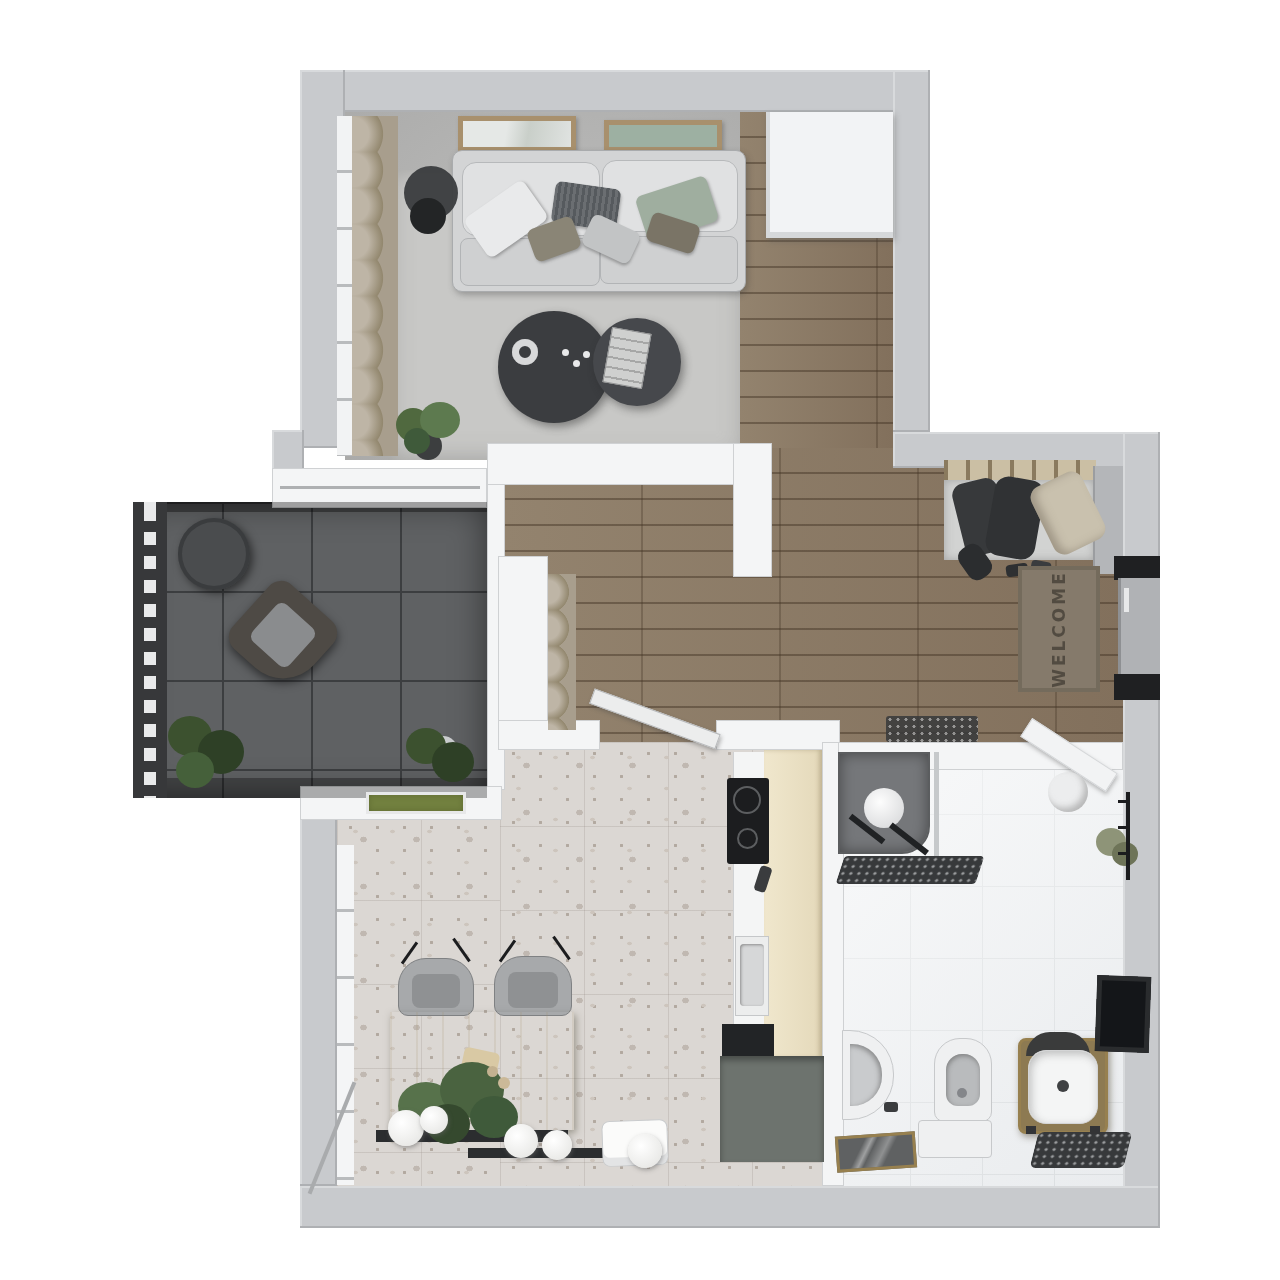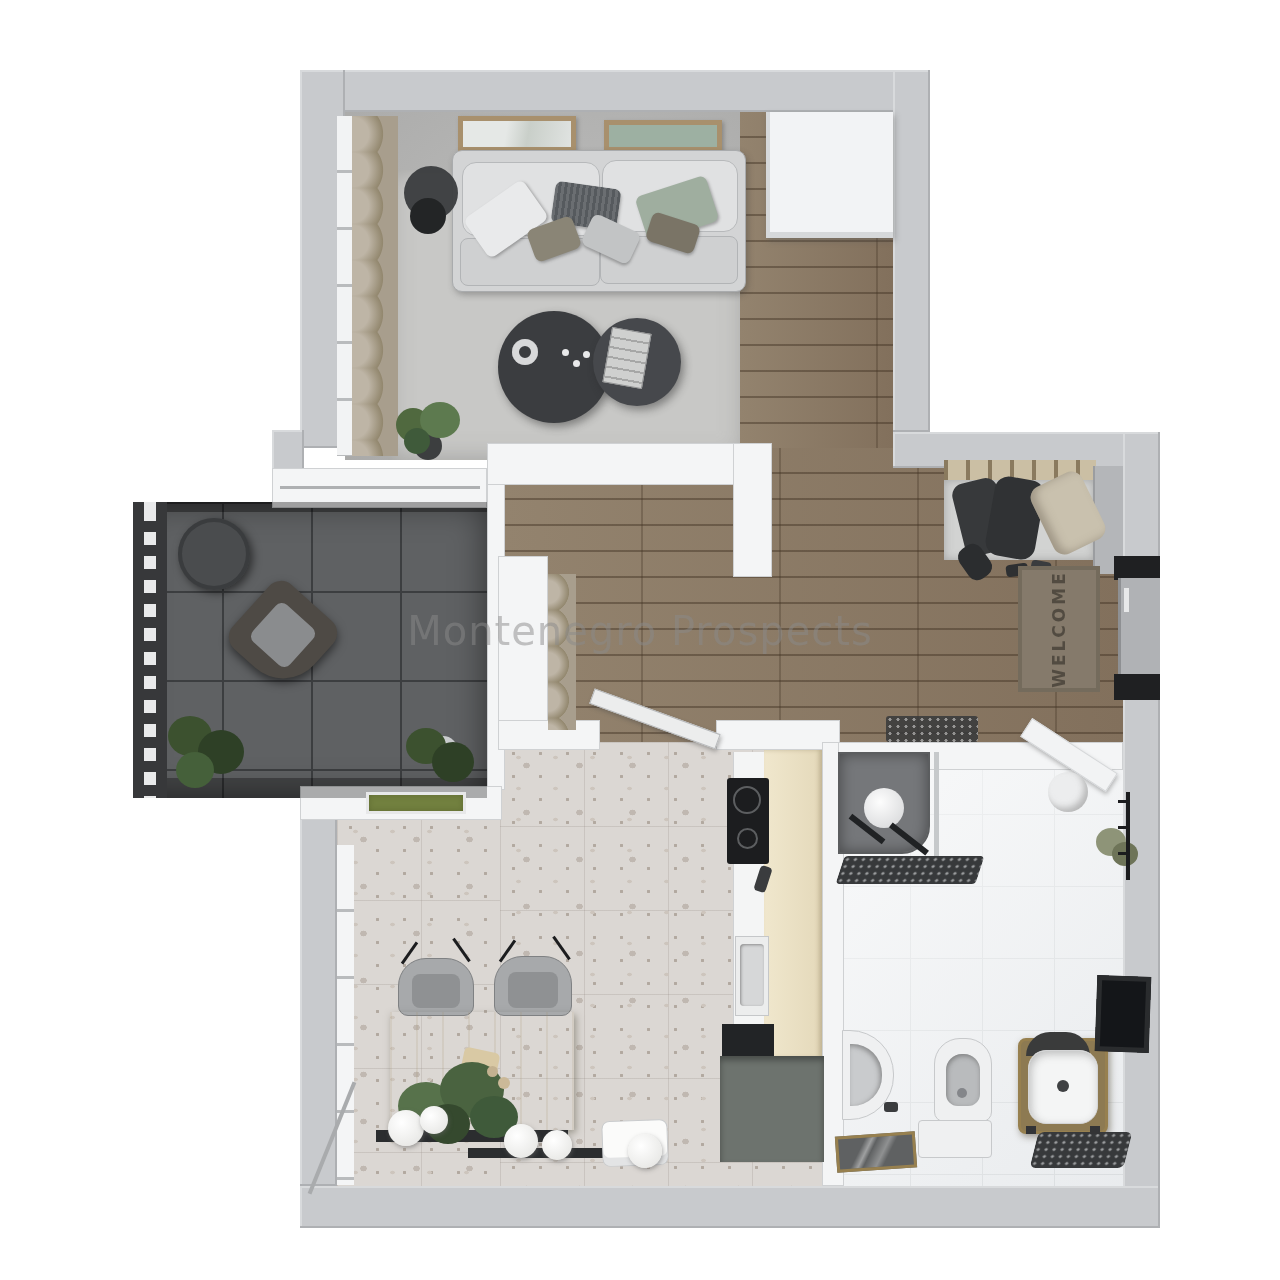--- a/index.html
+++ b/index.html
@@ -270,15 +270,14 @@
   <div class="abs whiteware" style="left:918px;top:1120px;width:74px;height:38px;border-radius:4px;z-index:5;"></div>
 
   <div class="abs brass" style="left:1018px;top:1038px;width:90px;height:96px;background:#8d7a52;border-radius:8px;box-shadow:2px 3px 7px rgba(70,60,40,.5);z-index:5;"></div>
   <div class="abs" style="left:1026px;top:1032px;width:64px;height:24px;background:#3a3b3b;border-radius:30px 30px 0 0;z-index:6;"></div>
   <div class="abs" style="left:1028px;top:1050px;width:70px;height:74px;background:#f4f5f5;border:1px solid #d4d5d6;border-radius:18px;box-sizing:border-box;box-shadow:inset 2px 3px 8px rgba(120,120,120,.45);z-index:6;"></div>
   <div class="abs circle" style="left:1057px;top:1080px;width:12px;height:12px;background:#3f4143;z-index:7;"></div>
   <div class="abs" style="left:1026px;top:1126px;width:10px;height:8px;background:#333436;z-index:7;"></div>
   <div class="abs" style="left:1090px;top:1126px;width:10px;height:8px;background:#333436;z-index:7;"></div>
   <div class="abs speckle-dark" style="left:1034px;top:1132px;width:94px;height:36px;transform:skewX(-14deg);border-radius:6px;z-index:6;"></div>
 
-  <div class="abs watermark">Montenegro Prospects</div>
 
 </div>
 
 </body></html>

